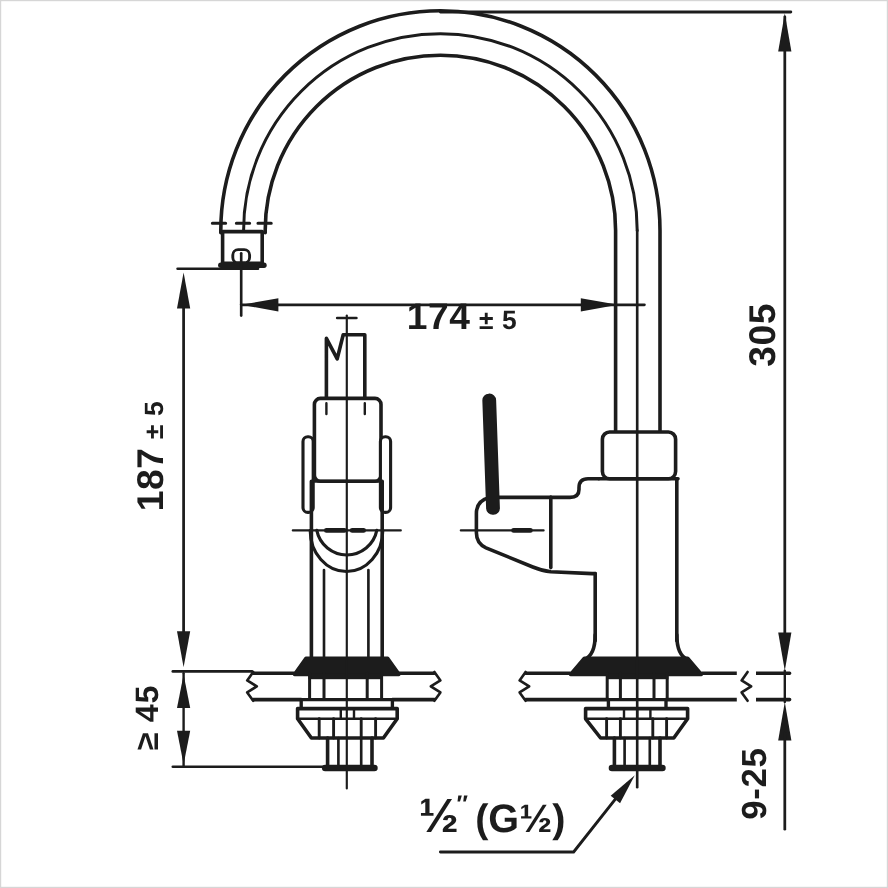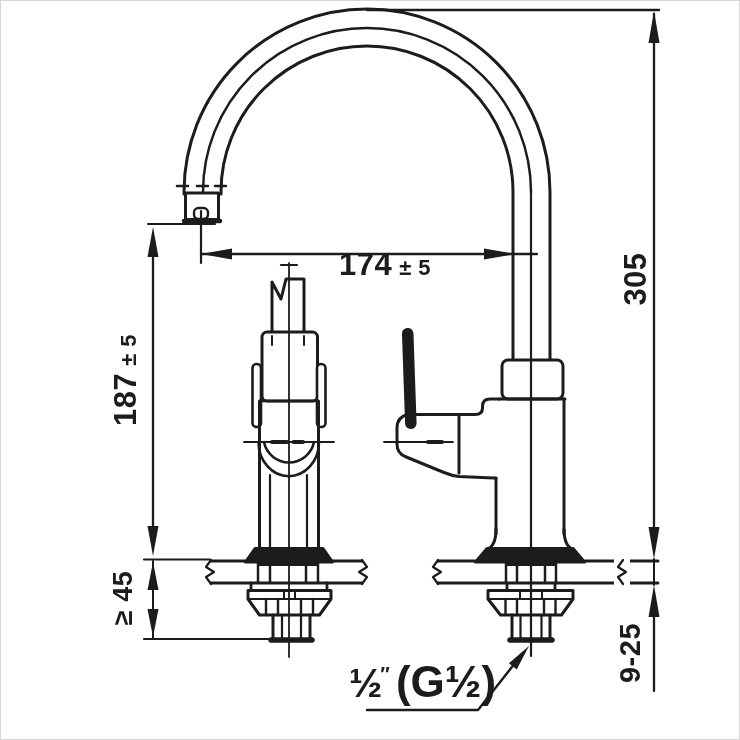--- a/index.html
+++ b/index.html
@@ -19,21 +19,21 @@
   .val  { font-size:31px; }
   .tol  { font-size:22px; margin-left:7px; }
   .ge   { font-size:27px; }
   .mid  { font-size:29px; }
   .thread-lbl {
     position:absolute; left:348px; top:659px;
     font-weight:700; color:#1c1c1c; white-space:nowrap; line-height:1;
   }
   .th-size { font-size:40px; }
   .th-mark { font-size:20px; position:relative; top:-16px; left:-2px; }
-  .th-alt  { font-size:44px; margin-left:4px; }
+  .th-alt  { font-size:33px; margin-left:4px; }
 </style>
 </head>
 <body>
 
 <div class="canvas">
 
   <svg class="drawing" width="740" height="740" viewBox="0 0 740 740" stroke-linecap="round" stroke-linejoin="round">
 
     <g stroke="#1c1c1c" fill="none">
       <path stroke-width="3" d="M 183 193 L 183 191 A 183 183 0 0 1 549 191 L 549 359"></path>

